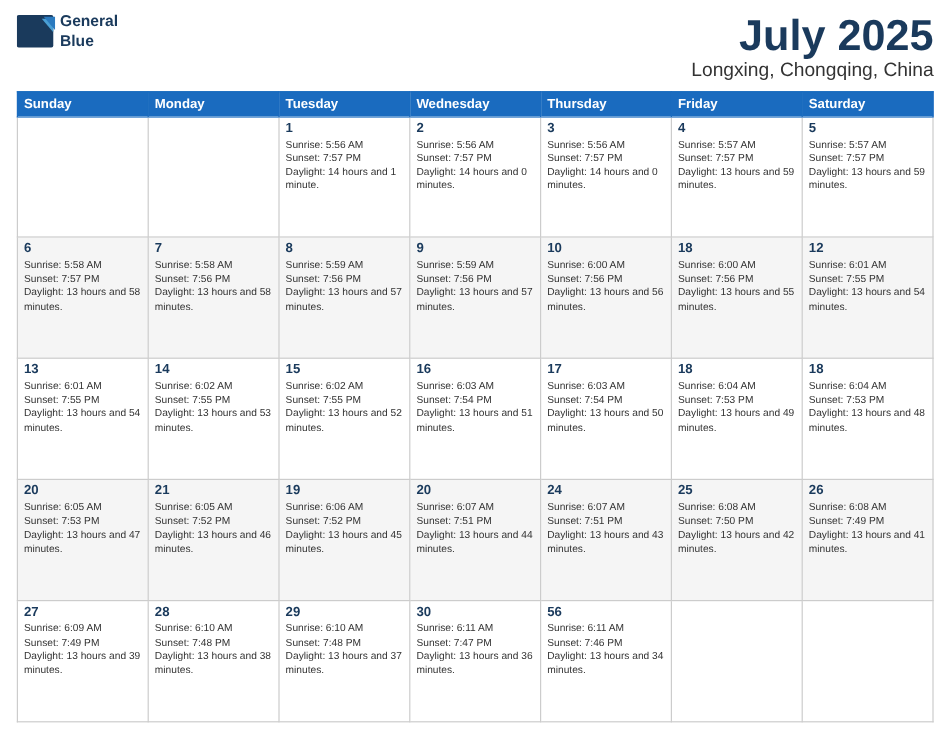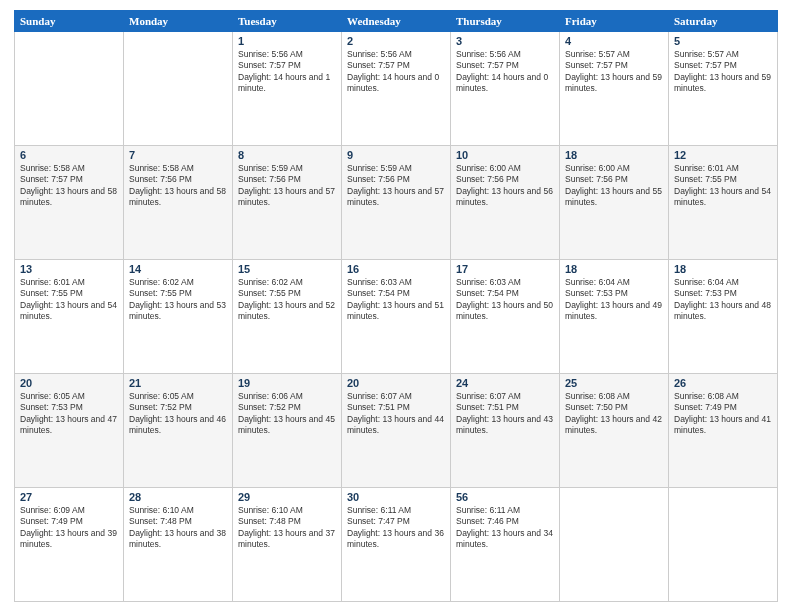--- a/index.html
+++ b/index.html
@@ -84,26 +84,43 @@
     .day-info {
       font-size: 8.5px;
       color: #333;
       line-height: 1.35;
     }
     .empty-cell {
       background: #f9f9f9;
     }
     tr:nth-child(odd) td { background: #fff; }
     tr:nth-child(even) td { background: #f5f5f5; }
-    .calendar thead tr th { background: #1a6bbf; font-family: Liberation Serif, serif; }
+    .calendar thead tr th { background: #1a6bbf; }
   </style>
 </head>
 <body>
 
 <div class="page">
+  <div class="header">
+    <div class="logo">
+      <svg class="logo-icon" viewBox="0 0 40 34" xmlns="http://www.w3.org/2000/svg">
+        <rect x="0" y="0" width="38" height="34" rx="2" fill="#1a3a5c"></rect>
+        <polygon points="26,4 38,4 38,18" fill="#4a9fd4"></polygon>
+        <polygon points="28,2 40,2 40,16" fill="#2a7abf"></polygon>
+      </svg>
+      <div class="logo-text">
+        <div>General</div>
+        <div>Blue</div>
+      </div>
+    </div>
+    <div class="title-block">
+      <div class="month-title">July 2025</div>
+      <div class="location-title">Longxing, Chongqing, China</div>
+    </div>
+  </div>
 
   <table class="calendar">
     <thead>
       <tr>
         <th>Sunday</th>
         <th>Monday</th>
         <th>Tuesday</th>
         <th>Wednesday</th>
         <th>Thursday</th>
         <th>Friday</th>

